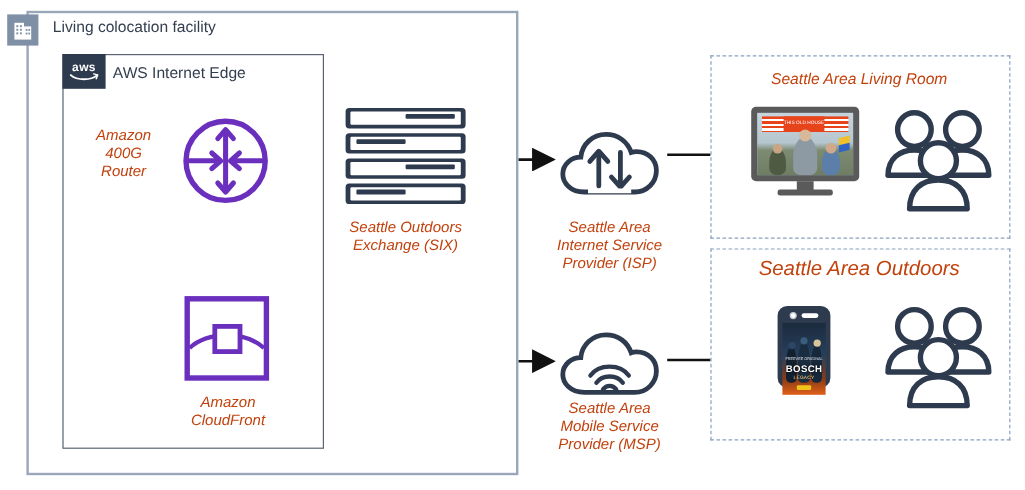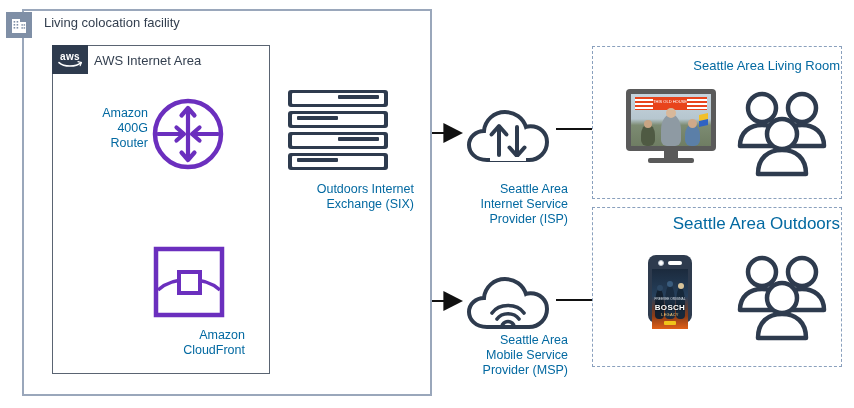--- a/index.html
+++ b/index.html
@@ -1,20 +1,20 @@
 <!DOCTYPE html>
 <html><head>
 <meta charset="utf-8">
 <style>
   html,body{margin:0;padding:0;background:#ffffff;}
   body{width:854px;height:408px;position:relative;overflow:hidden;
        font-family:"Liberation Sans",sans-serif;color:#2e3b4e;}
   .abs{position:absolute;}
-  .lbl{position:absolute;text-align:right;font-size:12.5px;line-height:15px;color:#0369a1;
-       white-space:pre-line;}
+  .lbl{position:absolute;text-align:center;font-size:12.5px;line-height:15px;color:#c2410c;
+       white-space:pre-line;font-style:italic;}
 
   
   #westin-box{left:22px;top:9px;width:406px;height:383px;border:2px solid #9aa7bb;background:#fff;}
   #westin-icon{left:6px;top:12px;width:26px;height:26px;background:#7f8fa6;
                display:flex;align-items:center;justify-content:center;}
   #westin-title{left:44px;top:15px;font-size:13px;color:#333f4f;}
 
   
   #aws-box{left:52px;top:45px;width:216px;height:327px;border:1.5px solid #5a6472;background:#fff;}
   #aws-badge{left:52px;top:45px;width:36px;height:29px;background:#2e3b4e;
@@ -140,21 +140,21 @@
 <div class="abs" id="westin-title">Living colocation facility</div>
 
 <div class="abs" id="aws-box"></div>
 <div class="abs" id="aws-badge">
   <div class="aws-txt">aws</div>
   <svg width="24" height="7" viewBox="0 0 24 7">
     <path d="M1,1.6 C6,6.2 18,6.2 23,1.6" stroke="#ffffff" stroke-width="1.6" fill="none" stroke-linecap="round"></path>
     <path d="M20,0.6 L23.4,1.5 L22.2,4.6" stroke="#ffffff" stroke-width="1.2" fill="none" stroke-linecap="round" stroke-linejoin="round"></path>
   </svg>
 </div>
-<div class="abs" id="aws-title">AWS Internet Area</div>
+<div class="abs" id="aws-title">AWS Internet Edge</div>
 
 <div class="abs" id="router-icon">
   <svg width="76" height="76" viewBox="0 0 76 76">
     <circle cx="38" cy="38" r="33" fill="none" stroke="#6b2fbe" stroke-width="4.5"></circle>
 
     <path d="M38,33 L38,13" stroke="#6b2fbe" stroke-width="4.2" stroke-linecap="round"></path>
     <path d="M31.5,19.5 L38,12 L44.5,19.5" fill="none" stroke="#6b2fbe" stroke-width="4.2" stroke-linecap="round" stroke-linejoin="round"></path>
 
     <path d="M38,33 L38,63" stroke="#6b2fbe" stroke-width="4.2" stroke-linecap="round"></path>
     <path d="M31.5,56.5 L38,64 L44.5,56.5" fill="none" stroke="#6b2fbe" stroke-width="4.2" stroke-linecap="round" stroke-linejoin="round"></path>
@@ -195,21 +195,21 @@
       <div class="inner">
         <div class="bar right"></div>
       </div>
     </div>
   <div class="rack" style="top:63px;">
       <div class="inner">
         <div class="bar left"></div>
       </div>
     </div>
 </div>
-<div class="lbl" id="six-label">Outdoors Internet
+<div class="lbl" id="six-label">Seattle Outdoors
 Exchange (SIX)</div>
 
 <div class="abs" id="isp-icon">
   <svg width="84" height="62" viewBox="0 0 84 62">
     <path d="M21,55 C9,55 3,47 3,40 C3,32 10,26 18,26 C19,15 28,7 39,7 C49,7 57,13 60,22
              C61,21.6 63,21.3 64.5,21.3 C74,21.3 81,28 81,37 C81,47 73,55 63,55 Z" fill="none" stroke="#2e3b4e" stroke-width="4"></path>
     <path d="M33,50 L33,22" stroke="#2e3b4e" stroke-width="4" stroke-linecap="round"></path>
     <path d="M25.5,29.5 L33,21 L40.5,29.5" fill="none" stroke="#2e3b4e" stroke-width="4" stroke-linecap="round" stroke-linejoin="round"></path>
     <path d="M51,22 L51,50" stroke="#2e3b4e" stroke-width="4" stroke-linecap="round"></path>
     <path d="M43.5,42.5 L51,51 L58.5,42.5" fill="none" stroke="#2e3b4e" stroke-width="4" stroke-linecap="round" stroke-linejoin="round"></path>

